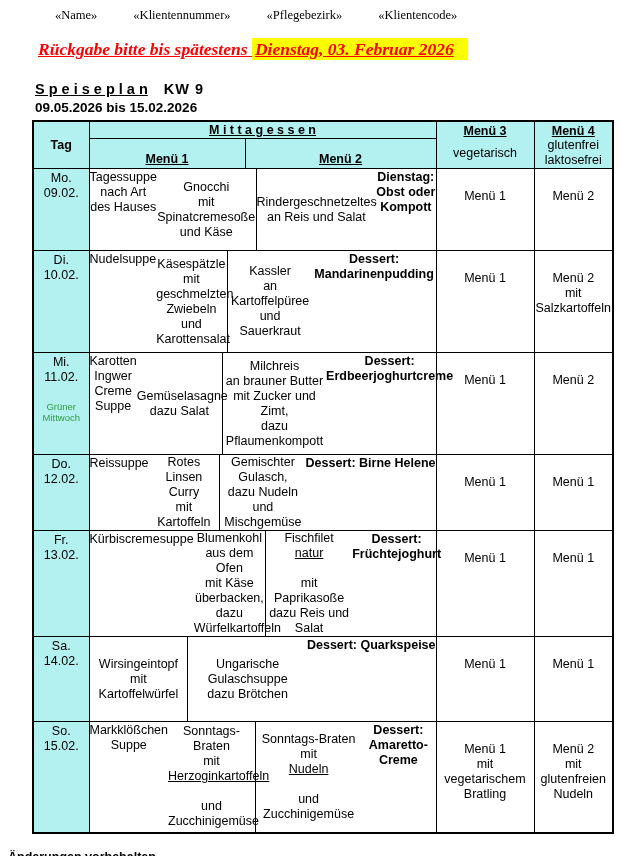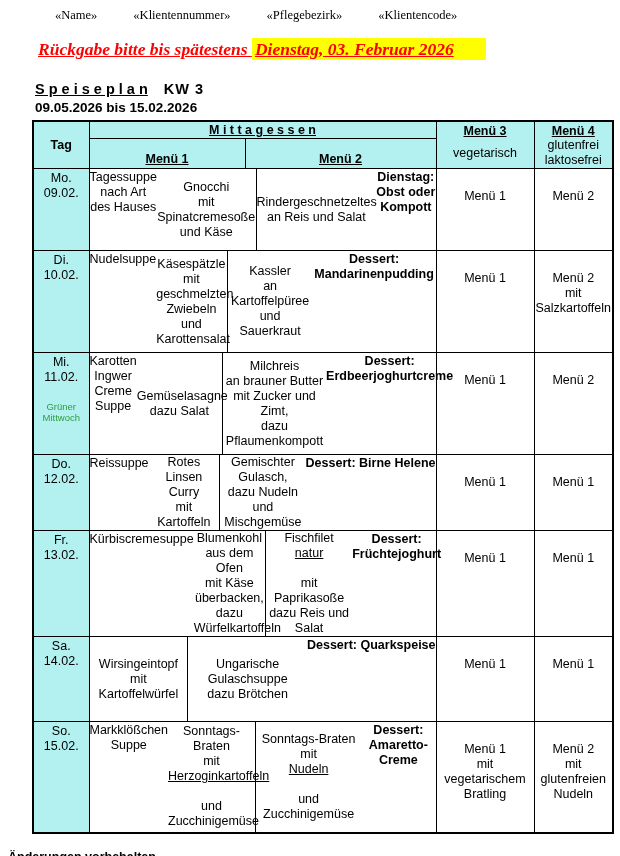--- a/index.html
+++ b/index.html
@@ -18,21 +18,21 @@
     font-family:"Liberation Serif","DejaVu Serif",serif;
     font-size:12.5px;display:flex;gap:36px;white-space:nowrap;
   }
   
   .notice{
     margin:9px 0 0 38px;
     font-family:"Liberation Serif","DejaVu Serif",serif;
     font-style:italic;font-weight:bold;font-size:17.5px;
     color:var(--red);text-decoration:underline;white-space:nowrap;
   }
-  .notice .hl{background:var(--yellow);padding:1px 32px 1px 3px;text-align:right;}
+  .notice .hl{background:var(--yellow);padding:1px 14px 1px 3px;text-align:right;}
   
   .title-line{margin:21px 0 0 35px;font-size:14.5px;font-weight:bold;white-space:nowrap;}
   .title-line .sp{text-decoration:underline;}
   .title-line .kw{margin-left:16px;letter-spacing:1px;}
   .range{margin:3px 0 0 35px;font-size:13.5px;font-weight:bold;}
   
   table{
     margin:5px 0 0 32px;border-collapse:collapse;width:580px;table-layout:fixed;
     border:2px solid #000;
   }
@@ -76,21 +76,21 @@
 <div class="merge-line">
   <span>«Name»</span>
   <span>«Klientennummer»</span>
   <span>«Pflegebezirk»</span>
   <span>«Klientencode»</span>
 </div>
 
 <div class="notice"><span>Rückgabe bitte bis spätestens </span><span class="hl">Dienstag, 03. Februar 2026</span></div>
 
 <div class="title-line">
-  <span class="sp">S p e i s e p l a n</span><span class="kw">KW 3</span>
+  <span class="sp">S p e i s e p l a n</span><span class="kw">KW 9</span>
 </div>
 <div class="range">09.05.2026 bis 15.02.2026</div>
 
 <table>
   <colgroup>
     <col style="width:56px">
       <col style="width:156px">
       <col style="width:191px">
       <col style="width:98px">
       <col style="width:79px">

